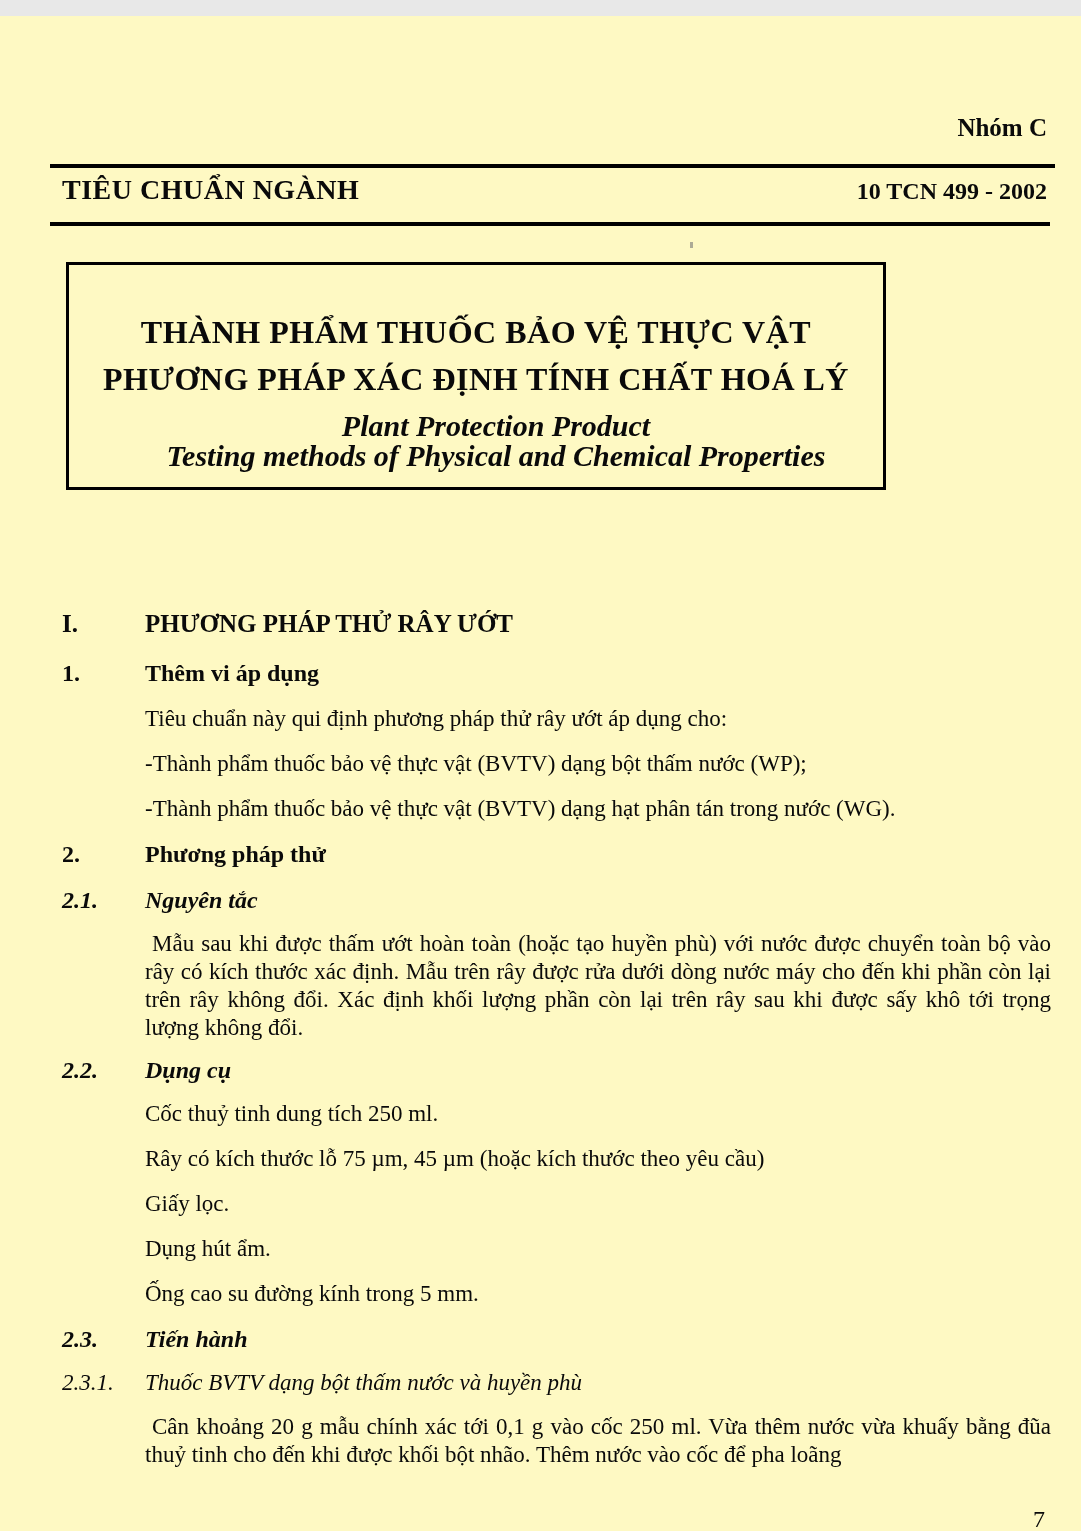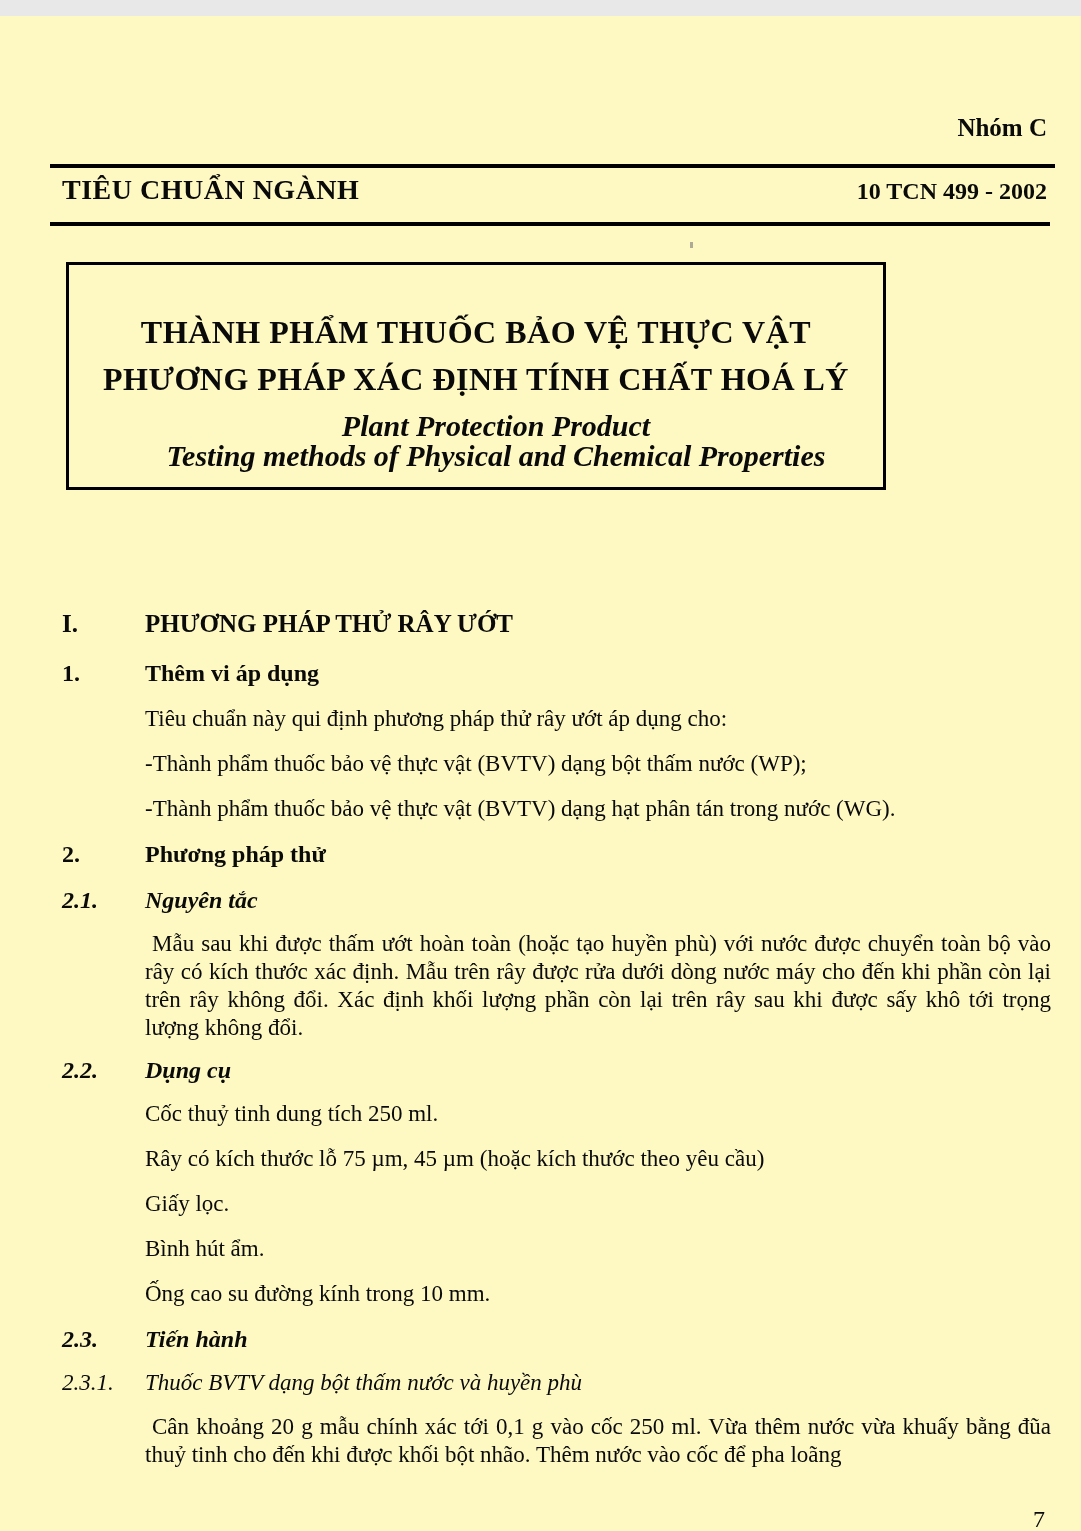--- a/index.html
+++ b/index.html
@@ -117,22 +117,22 @@
     <p class="para just">Mẫu sau khi được thấm ướt hoàn toàn (hoặc tạo huyền phù) với nước được chuyển toàn bộ vào rây có kích thước xác định. Mẫu trên rây được rửa dưới dòng nước máy cho đến khi phần còn lại trên rây không đổi. Xác định khối lượng phần còn lại trên rây sau khi được sấy khô tới trọng lượng không đổi.</p>
 
     <div class="block h2i">
       <span class="num">2.2.</span>
       <span class="txt">Dụng cụ</span>
     </div>
 
     <p class="para">Cốc thuỷ tinh dung tích 250 ml.</p>
     <p class="para">Rây có kích thước lỗ 75 µm, 45 µm (hoặc kích thước theo yêu cầu)</p>
     <p class="para">Giấy lọc.</p>
-    <p class="para">Bình hút ẩm.</p>
-    <p class="para">Ống cao su đường kính trong 10  mm.</p>
+    <p class="para">Dụng hút ẩm.</p>
+    <p class="para">Ống cao su đường kính trong 5  mm.</p>
 
     <div class="block h2i">
       <span class="num">2.3.</span>
       <span class="txt">Tiến hành</span>
     </div>
 
     <div class="block h3i">
       <span class="num">2.3.1.</span>
       <span class="txt">Thuốc BVTV dạng bột thấm nước và huyền phù</span>
     </div>

